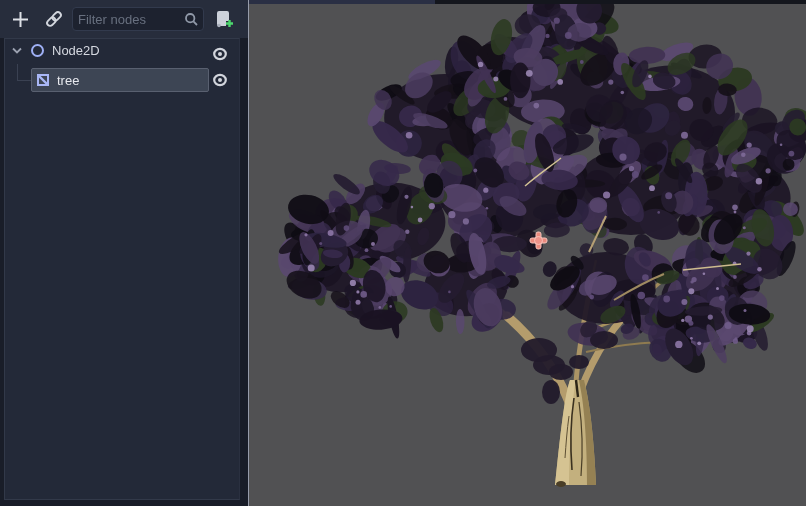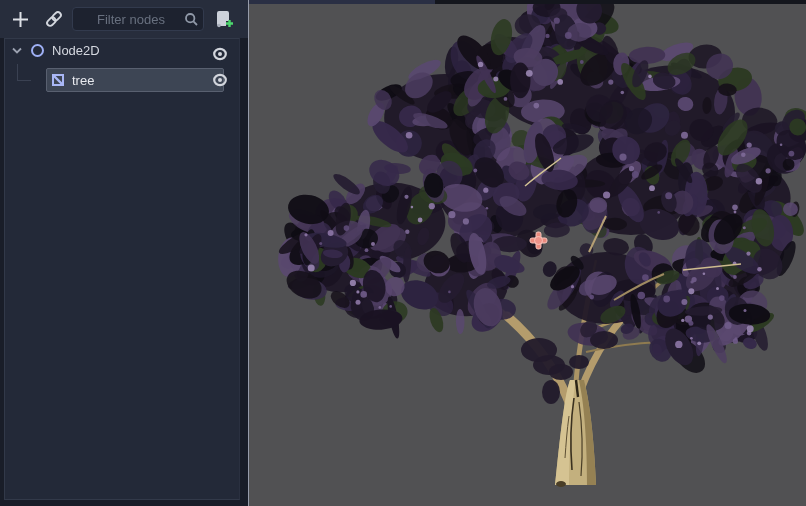--- a/index.html
+++ b/index.html
@@ -17,21 +17,21 @@
   .icon-btn{
     width:24px;height:24px;display:flex;align-items:center;justify-content:center;
     background:transparent;border:none;padding:0;cursor:pointer;flex:0 0 auto;
   }
   .btn-add{margin-left:8px}
   .btn-link{margin-left:10px}
   .btn-script{margin-left:7px}
   .filter-box{
     margin-left:6px;width:132px;height:24px;box-sizing:border-box;
     background:#1d222f;border:1px solid #323a4d;border-radius:4px;
-    display:flex;align-items:center;padding:0 4px 0 22px;
+    display:flex;align-items:center;padding:0 4px 0 3px;
   }
   .filter-box input{
     flex:1;min-width:0;background:transparent;border:none;outline:none;
     color:#c8ccd5;font-size:13px;font-family:"Liberation Sans",sans-serif;
   }
   .filter-box input::placeholder{color:#68707f;opacity:1}
   .tree-panel{
     position:absolute;left:4px;top:38px;width:236px;height:462px;box-sizing:border-box;
     background:#232938;border:1px solid #323949;border-right-color:#2a3040;
   }
@@ -42,21 +42,21 @@
   .row-node2d{top:0}
   .chev{width:14px;display:flex;justify-content:center;align-items:center;margin-left:3px}
   .circle-icon{
     width:13px;height:13px;box-sizing:border-box;border:2px solid #9fb0f5;
     border-radius:50%;margin-left:7px;flex:0 0 auto;
   }
   .node-label{margin-left:8px;font-size:13px;color:#d5d8e0;white-space:nowrap}
   .sel-row{
     position:absolute;left:26px;top:29px;width:178px;height:24px;box-sizing:border-box;
     background:#3d4554;border:1px solid #596070;border-radius:2px;
-    display:flex;align-items:center;cursor:pointer;margin-left:15px;
+    display:flex;align-items:center;cursor:pointer;
   }
   .sel-row .node-label{margin-left:7px;color:#e7e9ee}
   .eye-btn{
     position:absolute;right:10px;width:18px;height:16px;background:transparent;border:none;
     padding:0;cursor:pointer;display:flex;align-items:center;justify-content:center;
   }
   .eye-1{top:7px}.eye-2{top:33px}
   .rl-v{position:absolute;left:12px;top:25px;width:1px;height:16px;background:#3a4152}
   .rl-h{position:absolute;left:12px;top:41px;width:14px;height:1px;background:#3a4152}
   

